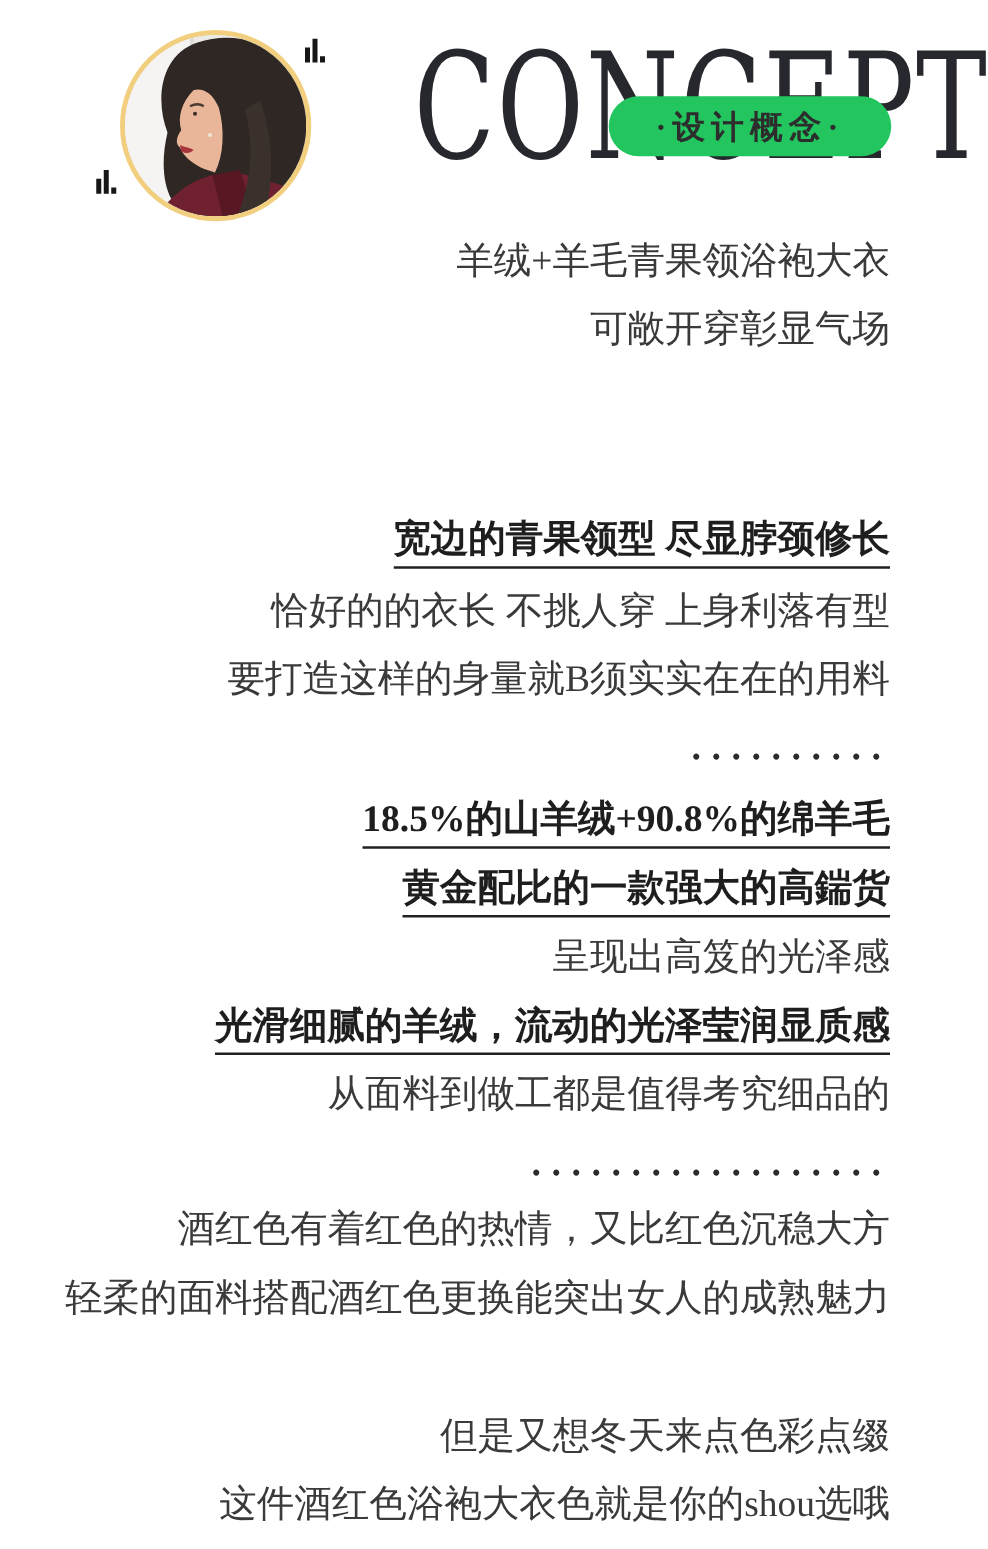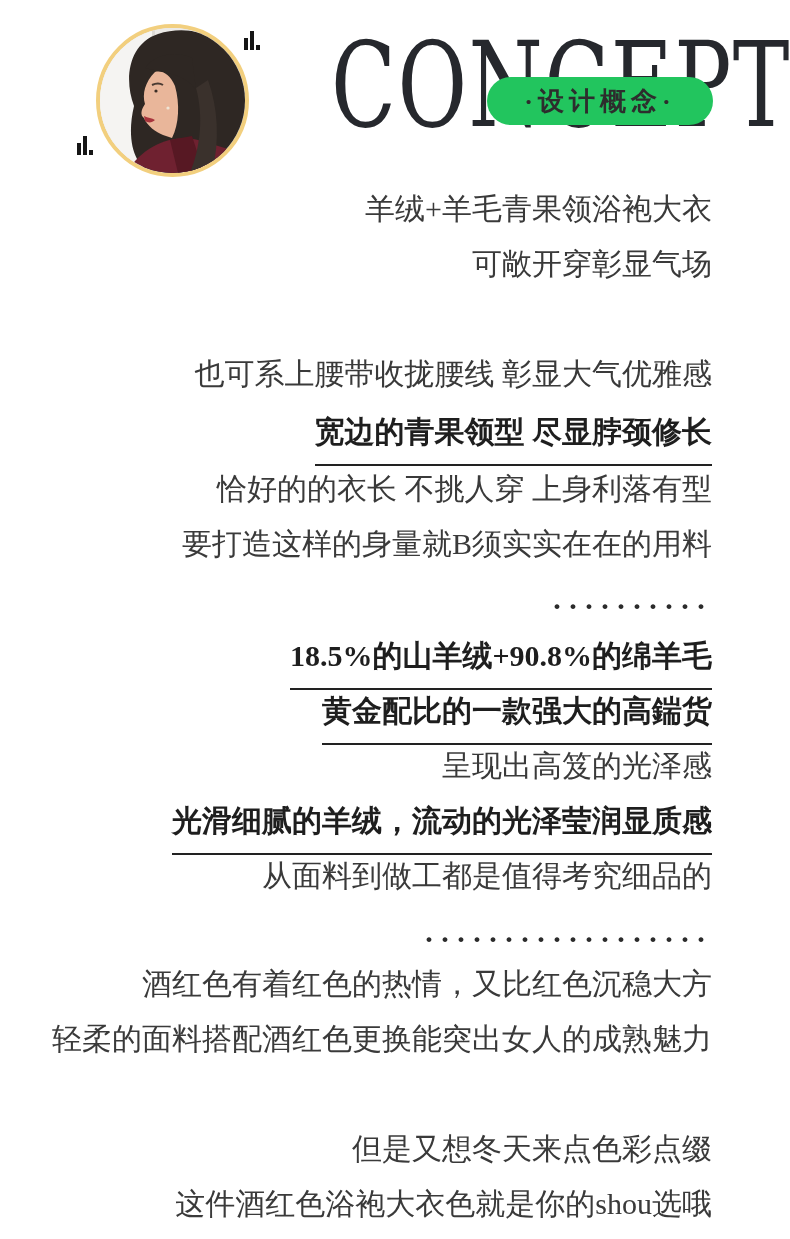--- a/index.html
+++ b/index.html
@@ -41,21 +41,21 @@
     font-size:26px;letter-spacing:5px;color:#2D2D2D;font-weight:bold;white-space:nowrap;
   }
 
   
   .line{
     position:absolute;left:0;right:78px;height:40px;line-height:40px;
     text-align:right;font-size:30px;color:#3A3A3A;white-space:nowrap;z-index:2;margin-top:24px;
   }
   .line span{display:inline-block;line-height:36px;}
   .line .b{font-weight:bold;color:#1E1E1E;}
-  .line .u{border-bottom:2px solid #222222;padding-bottom:14px;}
+  .line .u{border-bottom:2px solid #222222;padding-bottom:3px;}
   .line.dots{font-size:30px;font-weight:bold;letter-spacing:6px;color:#2B2B2B;}
 </style>
 </head>
 <body>
 
 <div class="stage">
 
   <div class="avatar">
     <svg viewBox="0 0 145 145" aria-hidden="true">
       <rect width="145" height="145" fill="#eceae7"></rect>
@@ -92,21 +92,20 @@
       <i class="b2"></i>
       <i class="b3"></i>
   </div>
 
   <div class="title">CONCEPT</div>
 
   <div class="badge">·设计概念·</div>
 
   <div class="line" style="top:165px"><span>羊绒+羊毛青果领浴袍大衣</span></div>
   <div class="line" style="top:220px"><span>可敞开穿彰显气场</span></div>
-  <div class="line" style="top:330px"><span>也可系上腰带收拢腰线 彰显大气优雅感</span></div>
   <div class="line" style="top:388px"><span class="b u">宽边的青果领型 尽显脖颈修长</span></div>
   <div class="line" style="top:445px"><span>恰好的的衣长 不挑人穿 上身利落有型</span></div>
   <div class="line" style="top:500px"><span>要打造这样的身量就B须实实在在的用料</span></div>
   <div class="line dots" style="top:562px"><span>··········</span></div>
   <div class="line" style="top:612px"><span class="b u">18.5%的山羊绒+90.8%的绵羊毛</span></div>
   <div class="line" style="top:667px"><span class="b u">黄金配比的一款强大的高鍴货</span></div>
   <div class="line" style="top:722px"><span>呈现出高笈的光泽感</span></div>
   <div class="line" style="top:777px"><span class="b u">光滑细腻的羊绒，流动的光泽莹润显质感</span></div>
   <div class="line" style="top:832px"><span>从面料到做工都是值得考究细品的</span></div>
   <div class="line dots" style="top:895px"><span>··················</span></div>

